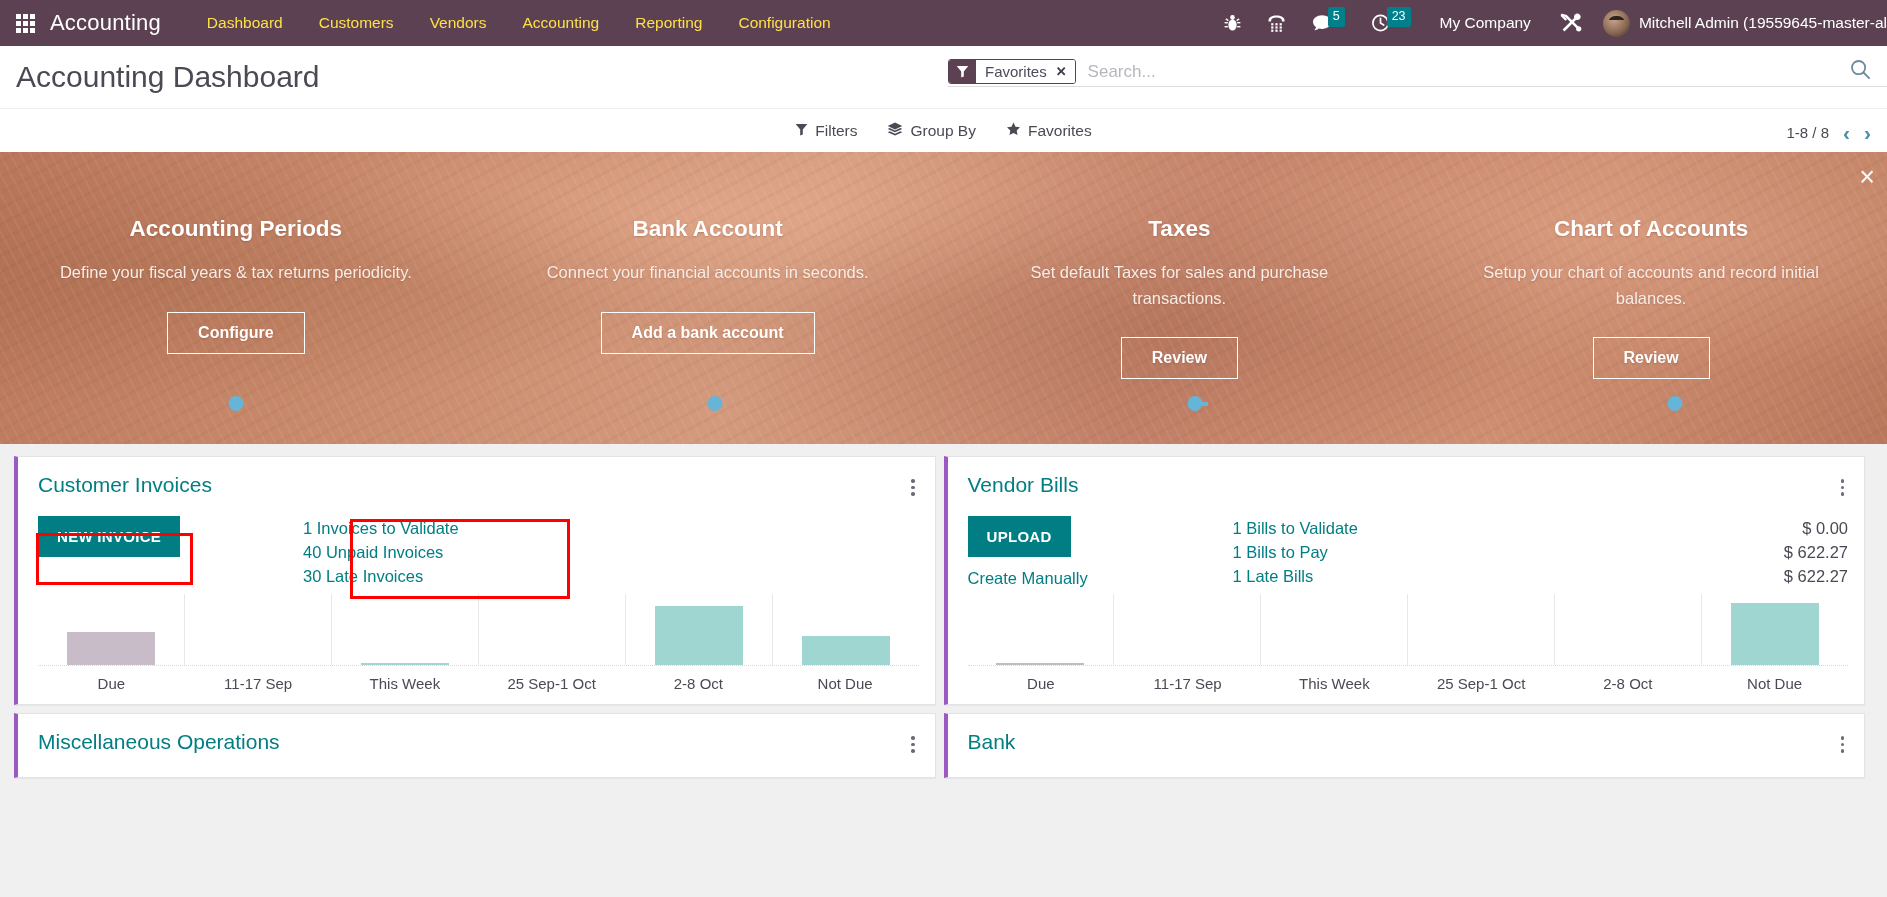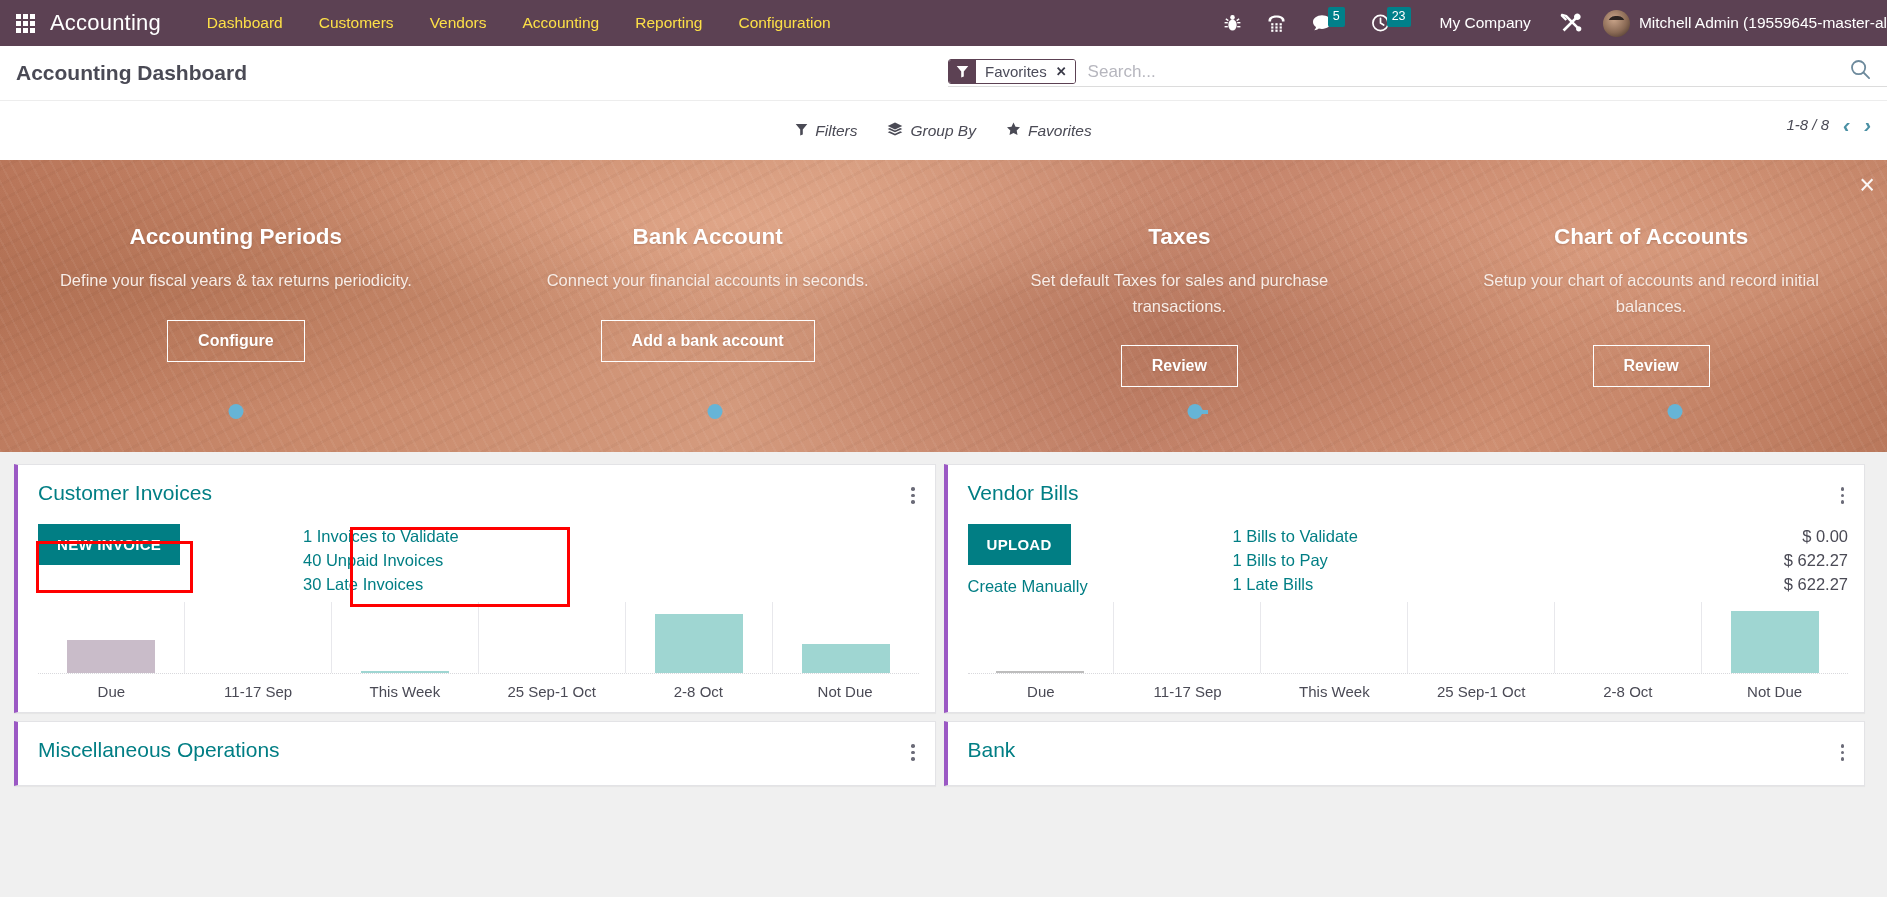--- a/index.html
+++ b/index.html
@@ -71,21 +71,21 @@
   }
   .nav-username { font-size: 15.5px; color: #fff; }
 
   
   .control-panel { background: #fff; }
   .cp-top {
     display: flex; align-items: center;
     padding: 14px 0 14px 16px;
     position: relative; min-height: 54px;
   }
-  .page-title { font-size: 21px; color: #4a4a55; font-weight: 700; white-space: nowrap; }
+  .page-title { font-size: 30px; color: #4a4a55; font-weight: 400; white-space: nowrap; }
   .searchview {
     position: absolute; left: 948px; right: 0; top: 13px;
     display: flex; align-items: center;
     border-bottom: 1px solid #dcdcdc; padding-bottom: 2px; padding-right: 16px;
   }
   .facet { display: flex; align-items: stretch; height: 25px; border:1px solid #5c4153; border-radius: 3px; overflow: hidden; flex: none; }
   .facet-icon { background: #5c4153; color: #fff; display: flex; align-items: center; padding: 0 7px; }
   .facet-label {
     background: #fff; color: #4c4c5a; font-size: 15px;
     display: flex; align-items: center; gap: 9px; padding: 0 8px 0 9px;
@@ -94,21 +94,21 @@
   .search-input {
     border: none; outline: none; flex: 1; margin-left: 12px;
     font-size: 17px; color: #4a4a55; font-family: "Liberation Sans", sans-serif;
     background: transparent;
   }
   .search-input::placeholder { color: #b6b6be; }
   .search-mag { color: #6d8a9c; margin-left: 8px; flex: none; }
 
   .cp-bottom {
     display: flex; align-items: center; justify-content: center;
-    height: 60px; border-top: 1px solid #ededed; position: relative; font-style: italic;
+    height: 44px; border-top: 1px solid #ededed; position: relative;
   }
   .cp-dropdowns { display: flex; align-items: center; gap: 30px; }
   .cp-dd {
     display: flex; align-items: center; gap: 7px;
     font-size: 15.5px; color: #4a4a55; cursor: pointer;
   }
   .pager {
     position: absolute; right: 16px; top: 0; height: 46px;
     display: flex; align-items: center; gap: 14px;
   }

